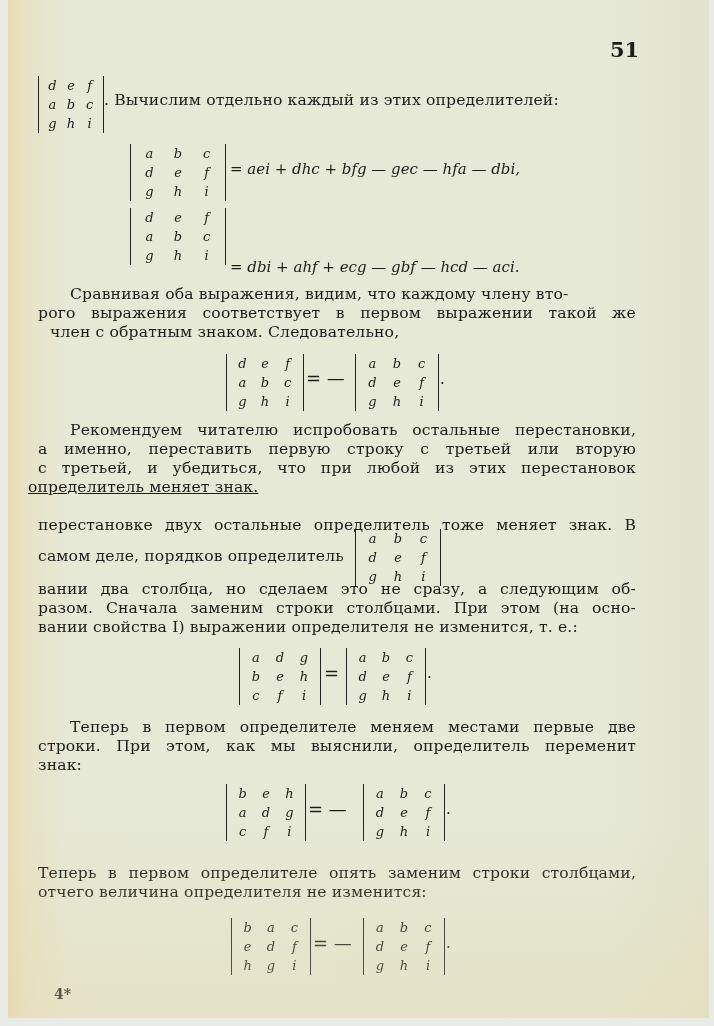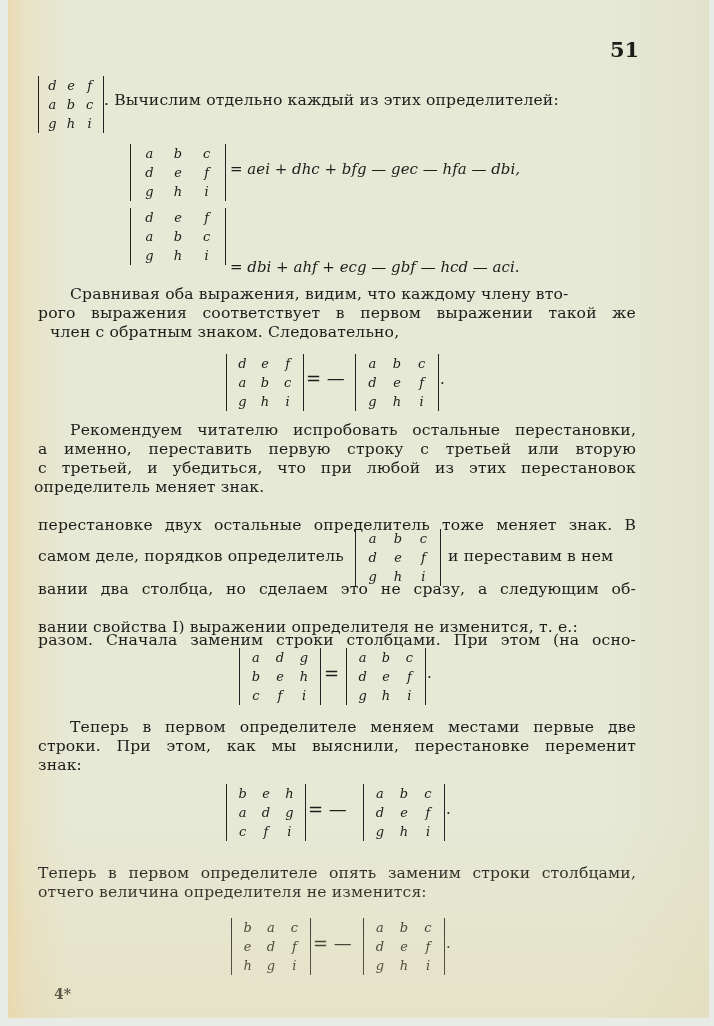--- a/index.html
+++ b/index.html
@@ -108,40 +108,39 @@
       <span>f</span>
     <span>g</span>
       <span>h</span>
       <span>i</span>
   </div>
   <div class="math" style="left:432px; top:370px;">.</div>
 
   <div class="abs line" style="left:62px; top:421px; width:566px; text-align:justify; text-align-last:justify;">Рекомендуем читателю испробовать остальные перестановки,</div>
   <div class="abs line" style="left:30px; top:440px; width:598px; text-align:justify; text-align-last:justify;">а именно, переставить первую строку с третьей или вторую</div>
   <div class="abs line" style="left:30px; top:459px; width:598px; text-align:justify; text-align-last:justify;">с третьей, и убедиться, что при любой из этих перестановок</div>
-  <div class="abs line" style="left:26px; top:478px;">определитель меняет знак.</div>
+  <div class="abs line" style="left:20px; top:478px;text-decoration:underline;">определитель меняет знак.</div>
 
   <div class="abs line" style="left:30px; top:516px; width:598px; text-align:justify; text-align-last:justify;">перестановке двух остальные определитель тоже меняет знак. В</div>
 
   <div class="abs line" style="left:30px; top:547px;">самом деле, порядков определитель</div>
   <div class="det" style="left:347px; top:529px; width:86px;">
     <span>a</span>
       <span>b</span>
       <span>c</span>
     <span>d</span>
       <span>e</span>
       <span>f</span>
     <span>g</span>
       <span>h</span>
       <span>i</span>
   </div>
-  <div class="abs line" style="left:440px; top:547px;">и переставим в нем</div>
 
   <div class="abs line" style="left:30px; top:580px; width:598px; text-align:justify; text-align-last:justify;">вании два столбца, но сделаем это не сразу, а следующим об-</div>
-  <div class="abs line" style="left:30px; top:631px; width:598px; text-align:justify; text-align-last:justify;">разом. Сначала заменим строки столбцами. При этом (на осно-</div>
+  <div class="abs line" style="left:30px; top:599px; width:598px; text-align:justify; text-align-last:justify;">разом. Сначала заменим строки столбцами. При этом (на осно-</div>
   <div class="abs line" style="left:30px; top:618px;">вании свойства I) выражении определителя не изменится, т. е.:</div>
 
   <div class="det" style="left:231px; top:648px; width:82px;">
     <span>a</span>
       <span>d</span>
       <span>g</span>
     <span>b</span>
       <span>e</span>
       <span>h</span>
     <span>c</span>
@@ -156,21 +155,21 @@
     <span>d</span>
       <span>e</span>
       <span>f</span>
     <span>g</span>
       <span>h</span>
       <span>i</span>
   </div>
   <div class="math" style="left:419px; top:664px;">.</div>
 
   <div class="abs line" style="left:62px; top:718px; width:566px; text-align:justify; text-align-last:justify;">Теперь в первом определителе меняем местами первые две</div>
-  <div class="abs line" style="left:30px; top:737px; width:598px; text-align:justify; text-align-last:justify;">строки. При этом, как мы выяснили, перестановке переменит</div>
+  <div class="abs line" style="left:30px; top:737px; width:598px; text-align:justify; text-align-last:justify;">строки. При этом, как мы выяснили, определитель переменит</div>
   <div class="abs line" style="left:30px; top:756px;">знак:</div>
 
   <div class="det" style="left:218px; top:784px; width:80px;">
     <span>b</span>
       <span>e</span>
       <span>h</span>
     <span>a</span>
       <span>d</span>
       <span>g</span>
     <span>c</span>

